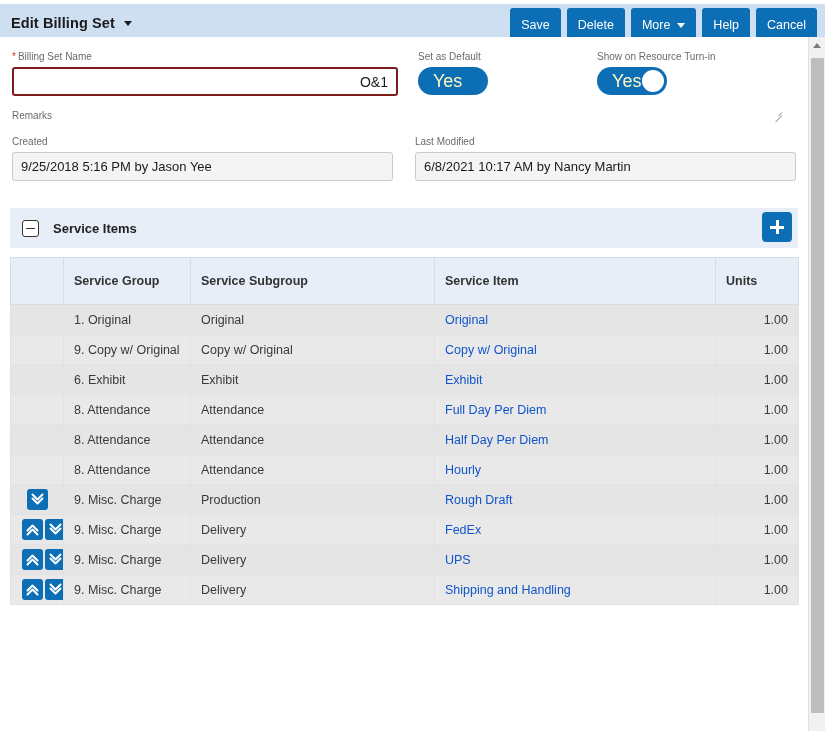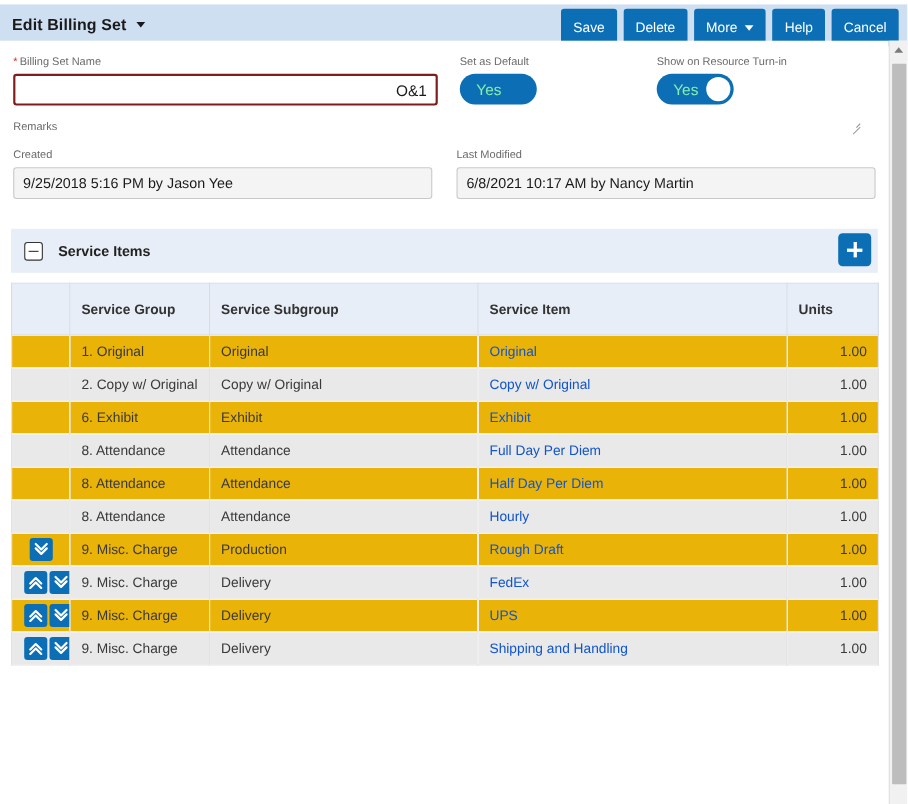--- a/index.html
+++ b/index.html
@@ -134,21 +134,21 @@
     height: 28px; width: 70px;
     border-radius: 14px;
     background: #0c6eb4;
     position: relative; cursor: pointer;
     border: none; padding: 0;
     display: block;
   }
   .toggle .tlabel {
     position: absolute; left: 15px; top: 0;
     line-height: 28px;
-    color: #86efac; font-size: 14px;
+    color: #fef9c3; font-size: 18px;
     font-family: "Liberation Sans", sans-serif;
   }
   .toggle.has-knob { width: 70px; }
   .toggle.has-knob .knob {
     position: absolute; right: 3px; top: 3px;
     width: 22px; height: 22px; border-radius: 50%;
     background: #ffffff;
   }
 
   .remarks-wrap { margin-top: 14px; }
@@ -205,21 +205,21 @@
     font-size: 12.5px; color: #3a3a3a;
     height: 30px;
     padding: 0 10px;
     border-left: 1px solid #e2e2e2;
     border-right: 1px solid #e2e2e2;
     border-bottom: 1px solid #e2e2e2;
     vertical-align: middle;
     overflow: hidden; white-space: nowrap;
   }
   table.items tr.alt td { background: #e9e9e9; }
-  table.items tr.plain td { background: #eab308; }
+  table.items tr.plain td { background: #e5e5e5; }
   td.c-move { padding: 0 4px; text-align: center; }
   td.c-units, th.c-units { text-align: right; }
   .link { color: #1155cc; text-decoration: none; cursor: pointer; }
 
   .chev {
     display: inline-block;
     width: 21px; height: 21px;
     background: #0c6eb4;
     border-radius: 3px;
     border: none; padding: 0;
@@ -362,21 +362,21 @@
         <tbody id="items-body">
             <tr class="plain">
               <td class="c-move"></td>
               <td>1. Original</td>
               <td>Original</td>
               <td><a class="link">Original</a></td>
               <td class="c-units">1.00</td>
             </tr>
             <tr class="alt">
               <td class="c-move"></td>
-              <td>2. Copy w/ Original</td>
+              <td>9. Copy w/ Original</td>
               <td>Copy w/ Original</td>
               <td><a class="link">Copy w/ Original</a></td>
               <td class="c-units">1.00</td>
             </tr>
             <tr class="plain">
               <td class="c-move"></td>
               <td>6. Exhibit</td>
               <td>Exhibit</td>
               <td><a class="link">Exhibit</a></td>
               <td class="c-units">1.00</td>

